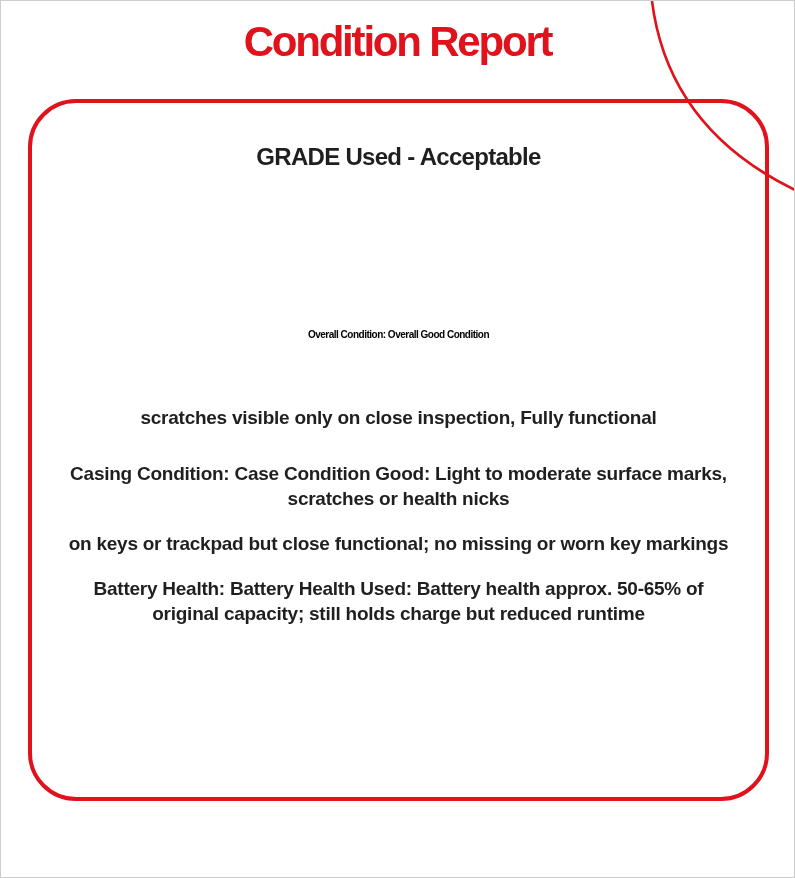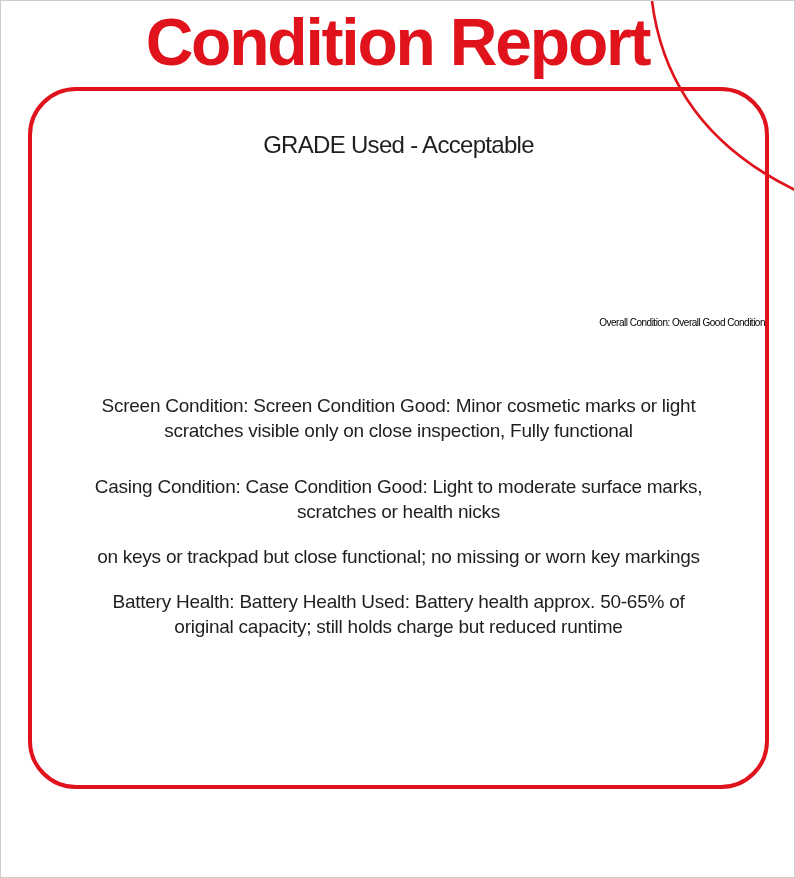--- a/index.html
+++ b/index.html
@@ -22,62 +22,63 @@
     background: #ffffff;
     border: 1px solid var(--page-border);
     overflow: hidden;
   }
   .title {
     position: absolute;
     top: 6px;
     left: 0;
     width: 100%;
     text-align: center;
-    font-size: 66px;
+    font-size: 42px;
     line-height: 70px;
     font-weight: bold;
     letter-spacing: -2.2px;
     color: var(--accent);
     z-index: 1;
   }
   .swoosh {
     position: absolute;
     top: 0;
     left: 0;
     z-index: 3;
     pointer-events: none;
   }
   .card {
     position: absolute;
     left: 27px;
-    top: 86px;
+    top: 98px;
     width: 741px;
     height: 702px;
     border: 4.5px solid var(--accent);
     border-radius: 48px;
     background: transparent;
     z-index: 2;
+    font-weight: bold;
   }
   .grade-heading {
     position: absolute;
     top: 39px;
     left: 0;
     width: 100%;
     text-align: center;
     font-size: 24px;
     line-height: 30px;
     letter-spacing: -0.7px;
     color: var(--text);
   }
   .overall-line {
     position: absolute;
     top: 226px;
     left: 0;
     width: 100%;
-    text-align: right;
+    text-align: center;
     font-size: 10px;
     line-height: 12px;
     letter-spacing: -0.5px;
     color: #000000;
   }
   .sections {
     position: absolute;
     top: 302px;
     left: 0;
     width: 100%;
@@ -109,21 +110,20 @@
 
   <div class="card">
 
     <div class="grade-heading">GRADE Used - Acceptable</div>
 
     <div class="overall-line">Overall Condition: Overall Good Condition</div>
 
     <div class="sections">
 
       <p class="section first">
-        <span class="line">Screen Condition: Screen Condition Good: Minor cosmetic marks or light</span>
         <span class="line">scratches visible only on close inspection, Fully functional</span>
       </p>
 
       <p class="section">
         <span class="line">Casing Condition: Case Condition Good: Light to moderate surface marks,</span>
         <span class="line">scratches or health nicks</span>
       </p>
 
       <p class="section">
         <span class="line">on keys or trackpad but close functional; no missing or worn key markings</span>

